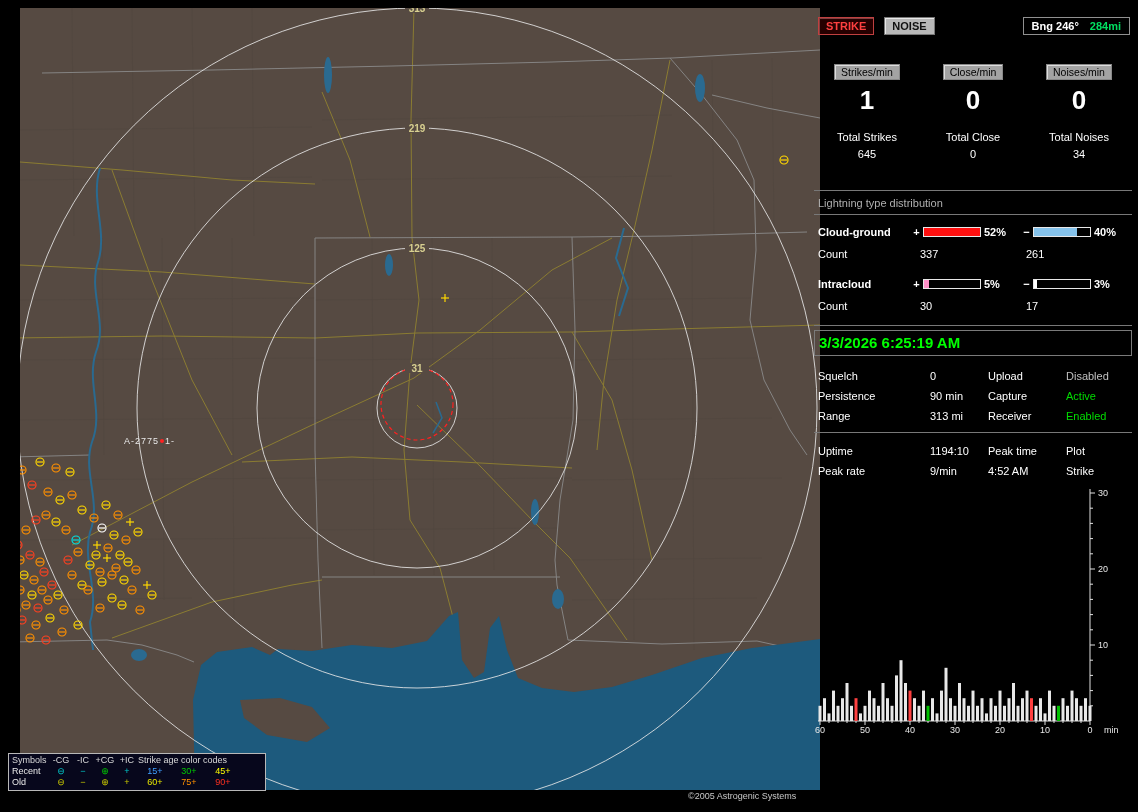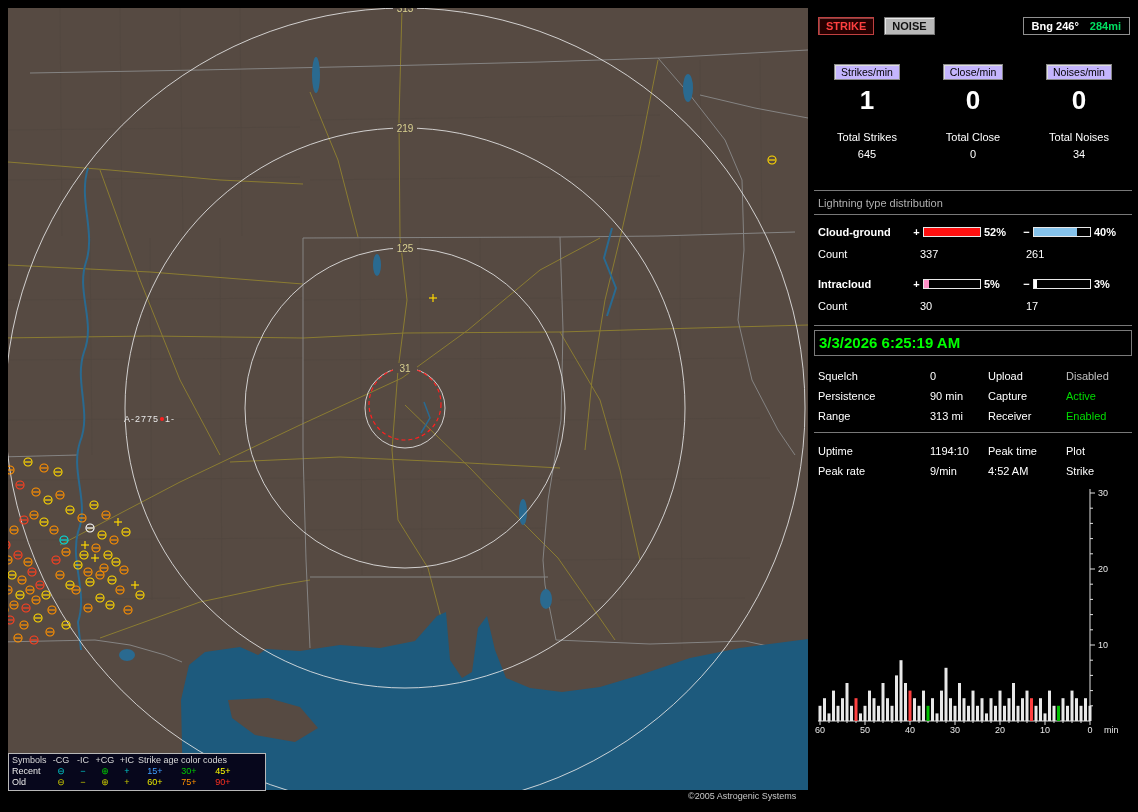--- a/index.html
+++ b/index.html
@@ -1,21 +1,21 @@
 <!DOCTYPE html>
 <html><head>
 <meta charset="utf-8">
 <style>
   html,body{margin:0;padding:0;background:#000;}
   body{width:1138px;height:812px;position:relative;overflow:hidden;
        font-family:"Liberation Sans",sans-serif;color:#fff;}
-  #map-wrap{position:absolute;left:8px;top:8px;width:697px;height:782px;background:#564a42;}
+  #map-wrap{position:absolute;left:20px;top:8px;width:697px;height:782px;background:#564a42;font-weight:bold;}
   #map-svg{display:block;}
   
-  #station-label{position:absolute;left:124px;top:414px;font-size:9px;color:#e8e8e8;letter-spacing:1px;}
+  #station-label{position:absolute;left:124px;top:436px;font-size:9px;color:#e8e8e8;letter-spacing:1px;}
   #station-label .dot{display:inline-block;width:4px;height:4px;background:#ff2020;border-radius:50%;margin:0 1px 1px 1px;}
   
   #legend{position:absolute;left:8px;top:753px;width:250px;background:#07071c;border:1px solid #b8b8b8;
           font-size:9px;color:#e8e8e8;padding:1px 3px 2px 3px;}
   .lg-row{display:flex;align-items:center;height:11px;line-height:11px;}
   .lg-c0{width:38px;}
   .lg-cs{width:22px;text-align:center;}
   .lg-ca{width:34px;text-align:center;}
   .lg-age-title{flex:1;text-align:left;}
   .lg-head{color:#d8d8d8;}
@@ -25,21 +25,21 @@
   .toprow{display:flex;align-items:center;margin:8px 2px 0 4px;height:20px;}
   .btn-strike{background:#250000;color:#ff4040;border:1px solid #c04040;font-weight:bold;
               font-size:11px;padding:2px 7px;box-shadow:inset 1px 1px 0 #804040;}
   .btn-noise{background:#b8b8b8;color:#111;border:1px solid #777;font-weight:bold;
              font-size:11px;padding:2px 7px;margin-left:10px;box-shadow:inset 1px 1px 0 #e8e8e8;}
   .bng-box{margin-left:auto;border:1px solid #909090;background:#000;padding:2px 8px;display:flex;gap:11px;}
   .bng-label{color:#fff;font-weight:bold;}
   .bng-range{color:#00e060;font-weight:bold;}
   .grid3{display:grid;grid-template-columns:repeat(3,1fr);text-align:center;}
   .rate-headers{margin-top:28px;}
-  .chip{display:inline-block;background:#c4b5fd;color:#000;font-size:10.5px;padding:1px 6px;
+  .chip{display:inline-block;background:#a3a3a3;color:#000;font-size:10.5px;padding:1px 6px;
         border:1px solid #888;box-shadow:inset 1px 1px 0 #ddd;}
   .rate-values{margin-top:5px;font-size:26px;font-weight:bold;}
   .totals{margin-top:15px;}
   .totals .t-label{font-size:11px;}
   .totals .t-value{font-size:11px;margin-top:5px;}
   .divider{border:none;border-top:1px solid #787878;margin:0;}
   .d1{margin-top:30px;}
   .d2{margin-top:12px;}
   .d3{margin-top:10px;}
   .dist-title{color:#b0b0b0;padding:4px 4px 5px 4px;border-bottom:1px solid #787878;margin-top:2px;}

